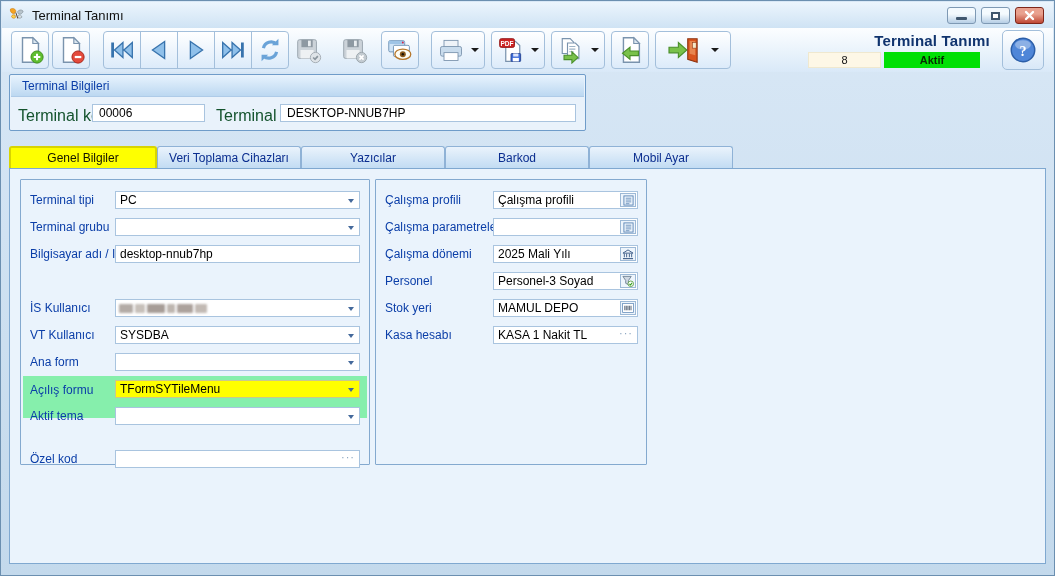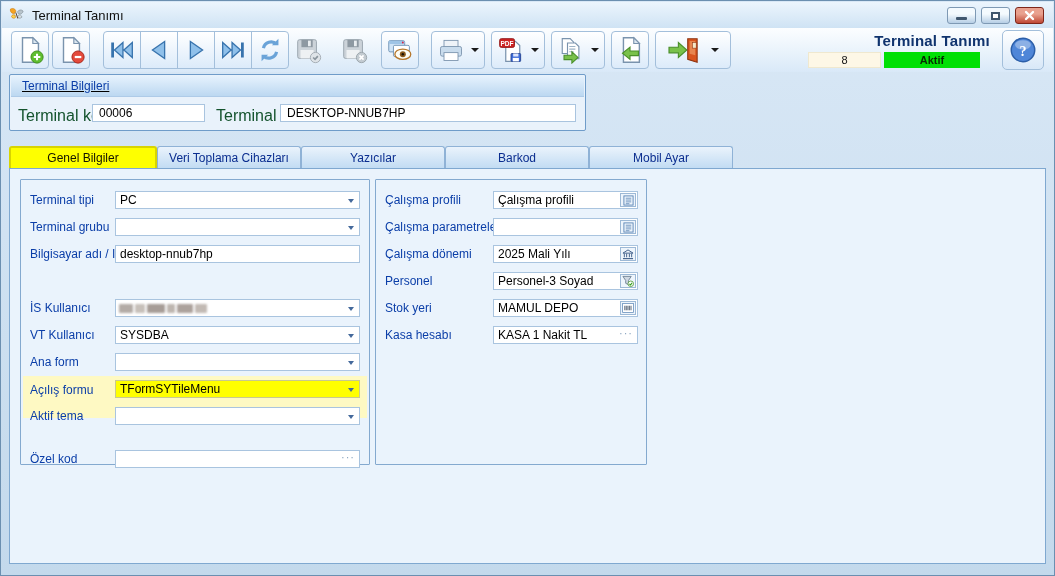--- a/index.html
+++ b/index.html
@@ -50,21 +50,21 @@
   .status-box { position:absolute; left:883px; top:51px; width:96px; height:16px;
                 background:#00e005; font-size:11px; font-weight:bold; color:#062b00;
                 display:flex; align-items:center; justify-content:center; }
   .help-btn { position:absolute; left:1001px; top:29px; width:42px; height:40px;
               border:1px solid #a3bfdb; border-radius:5px;
               background:linear-gradient(#ffffff,#d8e8f8);
               display:flex; align-items:center; justify-content:center; cursor:pointer; }
 
   
   .info-box { position:absolute; left:8px; top:73px; width:577px; height:57px;
-              border:1px solid #6f9cc9; border-radius:2px; background:#e9f2fb;text-decoration:underline; }
+              border:1px solid #6f9cc9; border-radius:2px; background:#e9f2fb; }
   .info-head { margin:1px; height:21px; background:linear-gradient(#e6f2fd,#bcd8f1);
                border-bottom:1px solid #aecbe8; display:flex; align-items:center;
                padding-left:11px; font-size:12px; color:#0b3ea8; }
   .info-row { position:relative; height:30px; }
   .ilabel { position:absolute; font-size:16px; color:#14532d; top:9px; }
   .ifield { position:absolute; top:6px; height:18px; background:#fff;
             border:1px solid #a9c4df; font-size:12px; color:#000;
             padding:1px 3px 0 6px; line-height:15px; }
 
   
@@ -93,21 +93,21 @@
   .gbox.right .ffield { left:117px; width:145px; }
   .fval { position:absolute; left:4px; top:1px; line-height:15px; white-space:nowrap; }
   .combo-arrow { position:absolute; right:5px; top:7px; width:0; height:0;
                  border-left:3.5px solid transparent; border-right:3.5px solid transparent;
                  border-top:4px solid #44699b; }
   .ellipsis-glyph { position:absolute; right:4px; top:0; font-size:11px; color:#8aa5c0;
                     letter-spacing:1px; }
   .suffix-btn { position:absolute; right:1px; top:1px; width:16px; height:14px;
                 border:1px solid #9db9d6; background:#eef5fc; display:flex;
                 align-items:center; justify-content:center; cursor:pointer; }
-  .frow.hl { height:42px; left:2px; right:2px; background:#fef9c3; }
+  .frow.hl { height:42px; left:2px; right:2px; background:#86efac; }
   .frow.hl .flabel { top:7px; left:7px; color:#0b3ea8; }
   .frow.hl .ffield { top:4px; left:92px; background:#ffff00; border-color:#c9c98e; }
   .redacted { position:absolute; left:3px; top:4px; display:flex; gap:2px;
               filter:blur(1.3px); }
   .redacted i { display:block; height:9px; border-radius:1px; }
 </style>
 </head>
 <body>
 
 <div class="window">

